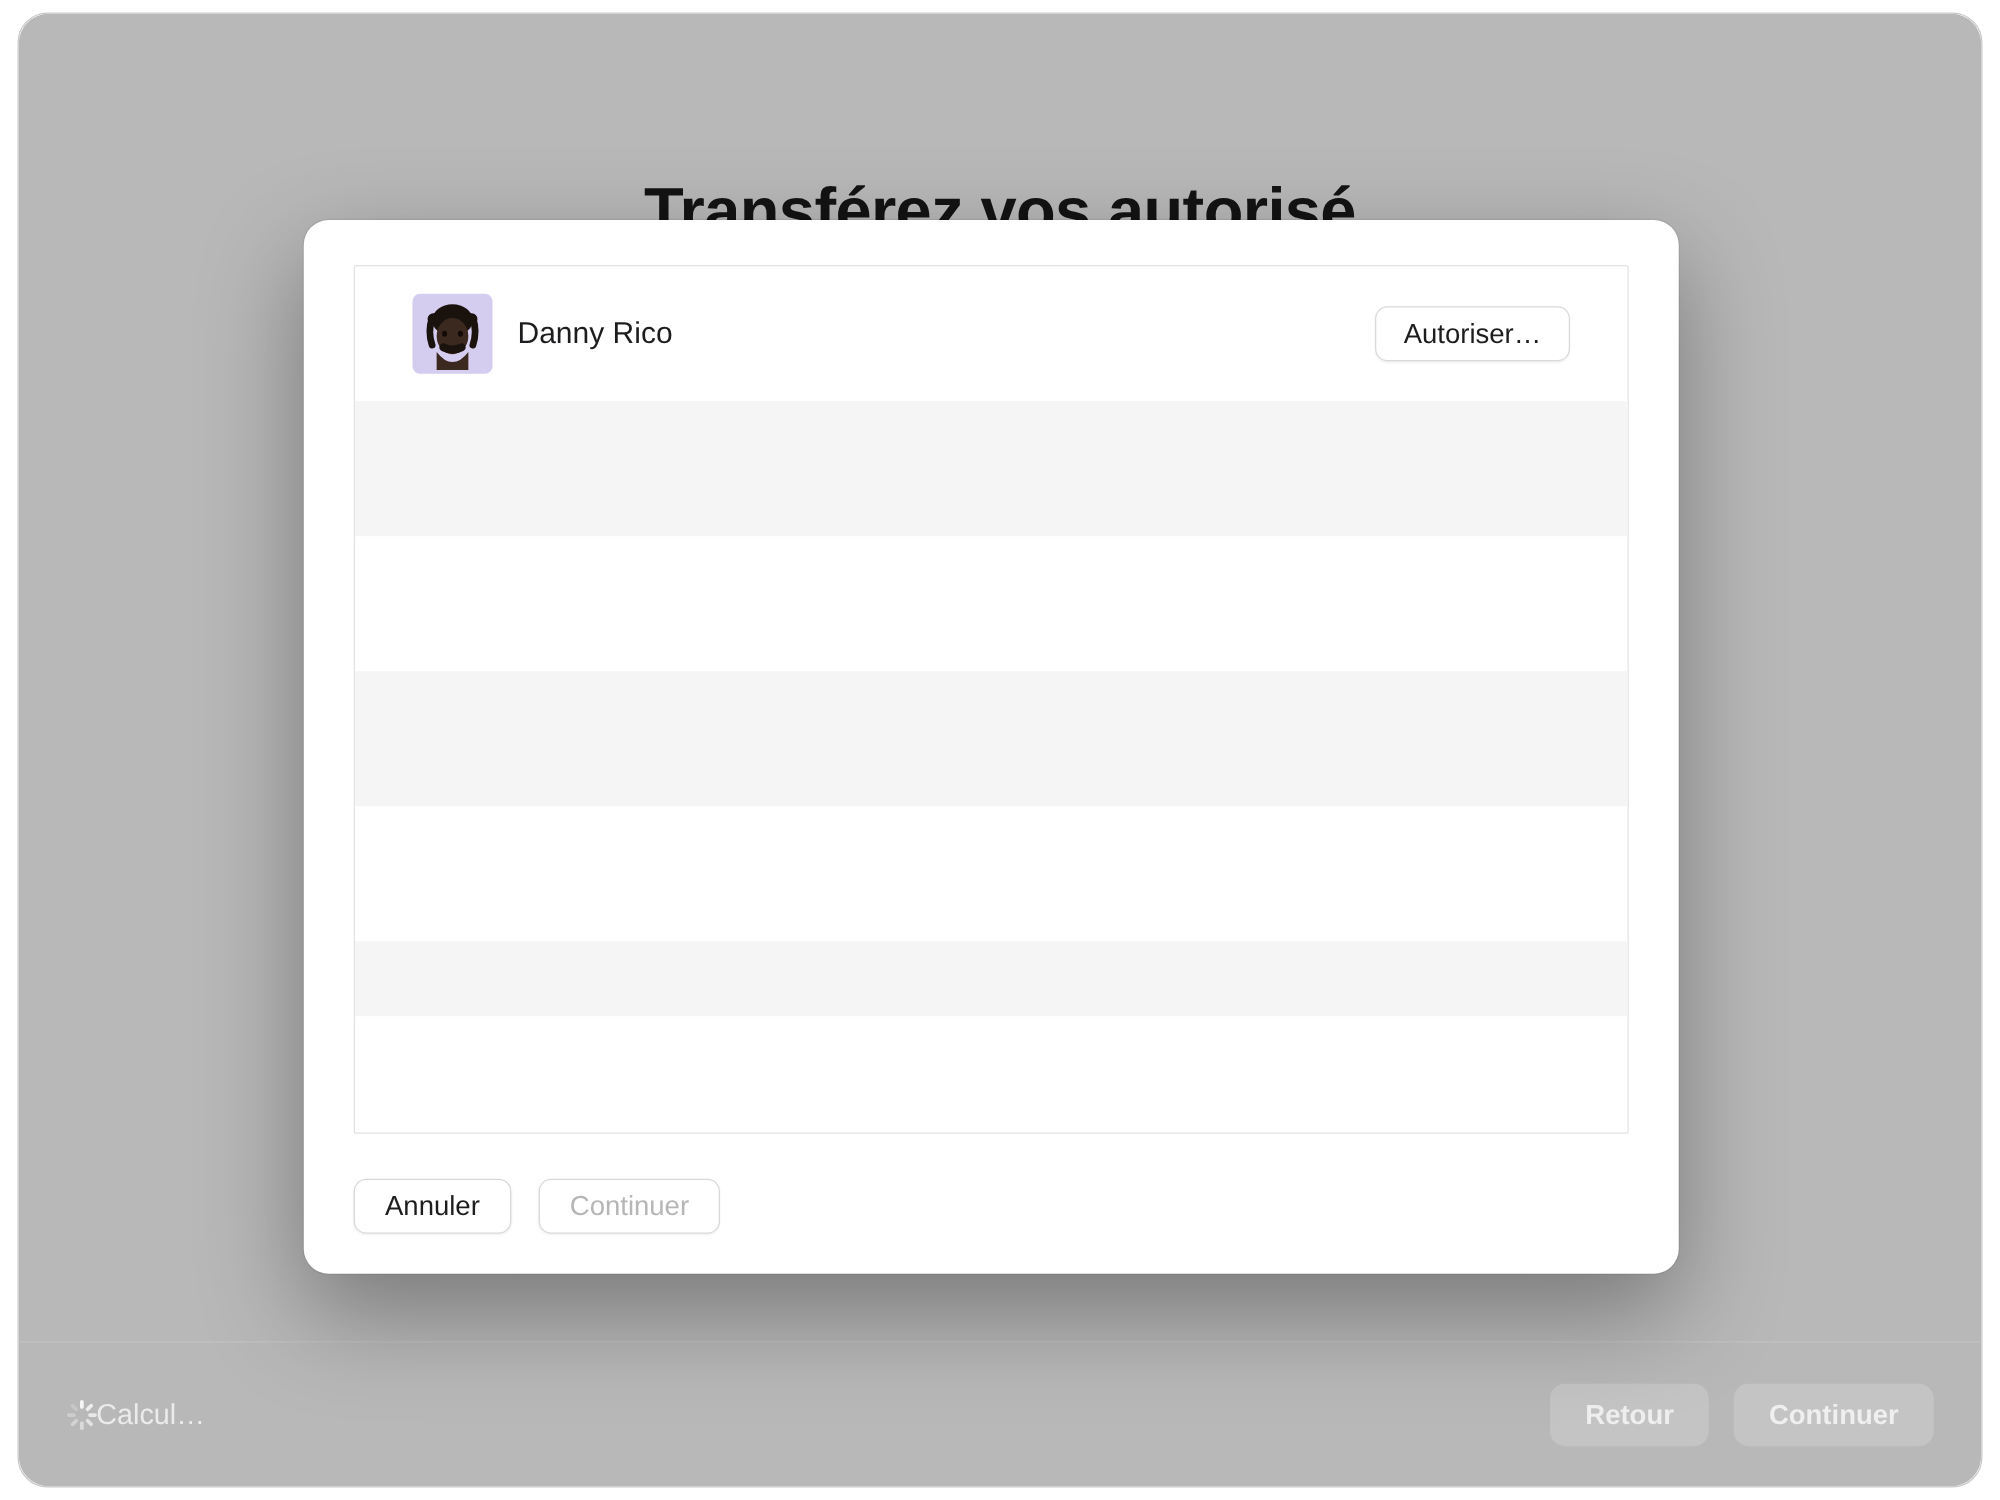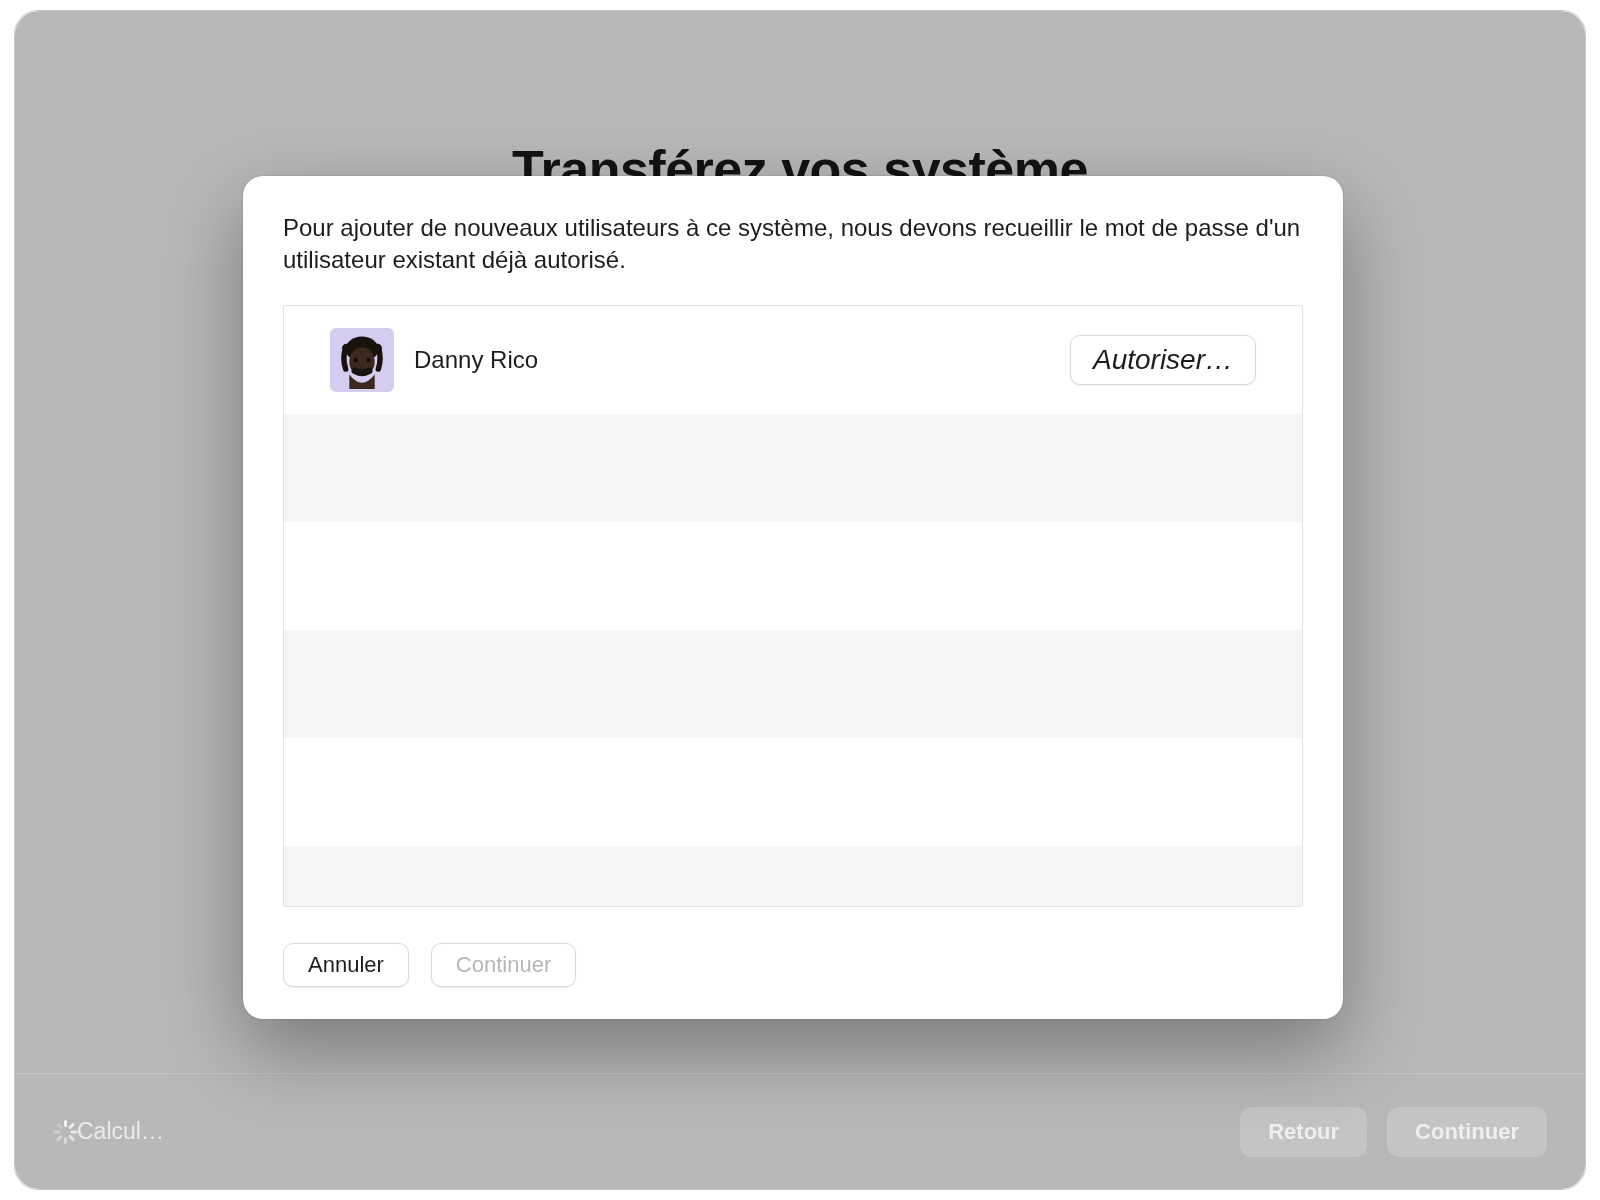--- a/index.html
+++ b/index.html
@@ -136,26 +136,25 @@
   .user-name {
     font-size: 24px;
     color: #1d1d1f;
   }
   .authorize-btn {
     margin-left: auto;
     background: #ffffff;
     border: 1px solid #d9d9d9;
     border-radius: 10px;
     box-shadow: 0 1px 2px rgba(0,0,0,0.06);
-    font-size: 28px;
+    font-size: 22px;
     color: #1d1d1f;
     padding: 8px 22px;
     font-family: inherit;
     cursor: pointer;
-    font-style: italic;
   }
 
   .dialog-footer {
     display: flex;
     gap: 22px;
     padding-top: 36px;
   }
   .dlg-btn {
     background: #ffffff;
     border: 1px solid #d9d9d9;
@@ -169,21 +168,21 @@
   }
   .dlg-btn.disabled {
     color: #b6b6b6;
     cursor: default;
   }
 </style>
 </head>
 <body>
 
 <div class="bg-window">
-  <div class="bg-title">Transférez vos système</div>
+  <div class="bg-title">Transférez vos autorisé</div>
 
   <div class="bg-dim"></div>
 
   <div class="bg-footer">
     <div class="bg-footer-left">
       <div class="spinner">
         <span></span>
           <span></span>
           <span></span>
           <span></span>
@@ -195,21 +194,20 @@
       <span>Calcul…</span>
     </div>
     <div class="bg-footer-right">
       <button class="bg-btn">Retour</button>
       <button class="bg-btn">Continuer</button>
     </div>
   </div>
 </div>
 
 <div class="dialog">
-  <div class="dialog-message">Pour ajouter de nouveaux utilisateurs à ce système, nous devons recueillir le mot de passe d'un utilisateur existant déjà autorisé.</div>
 
   <div class="user-list">
     <div class="user-row">
       <div class="avatar">
         <svg viewBox="0 0 64 64">
           <ellipse cx="32" cy="20" rx="18" ry="14" fill="#1a120d"></ellipse>
           <rect x="10" y="14" width="44" height="10" rx="5" fill="#1a120d"></rect>
           <ellipse cx="32" cy="34" rx="14" ry="16" fill="#3b281e"></ellipse>
           <path d="M18 48 q14 18 28 0 v16 h-28 z" fill="#3b281e"></path>
           <ellipse cx="25" cy="32" rx="2.2" ry="2.6" fill="#120a06"></ellipse>

